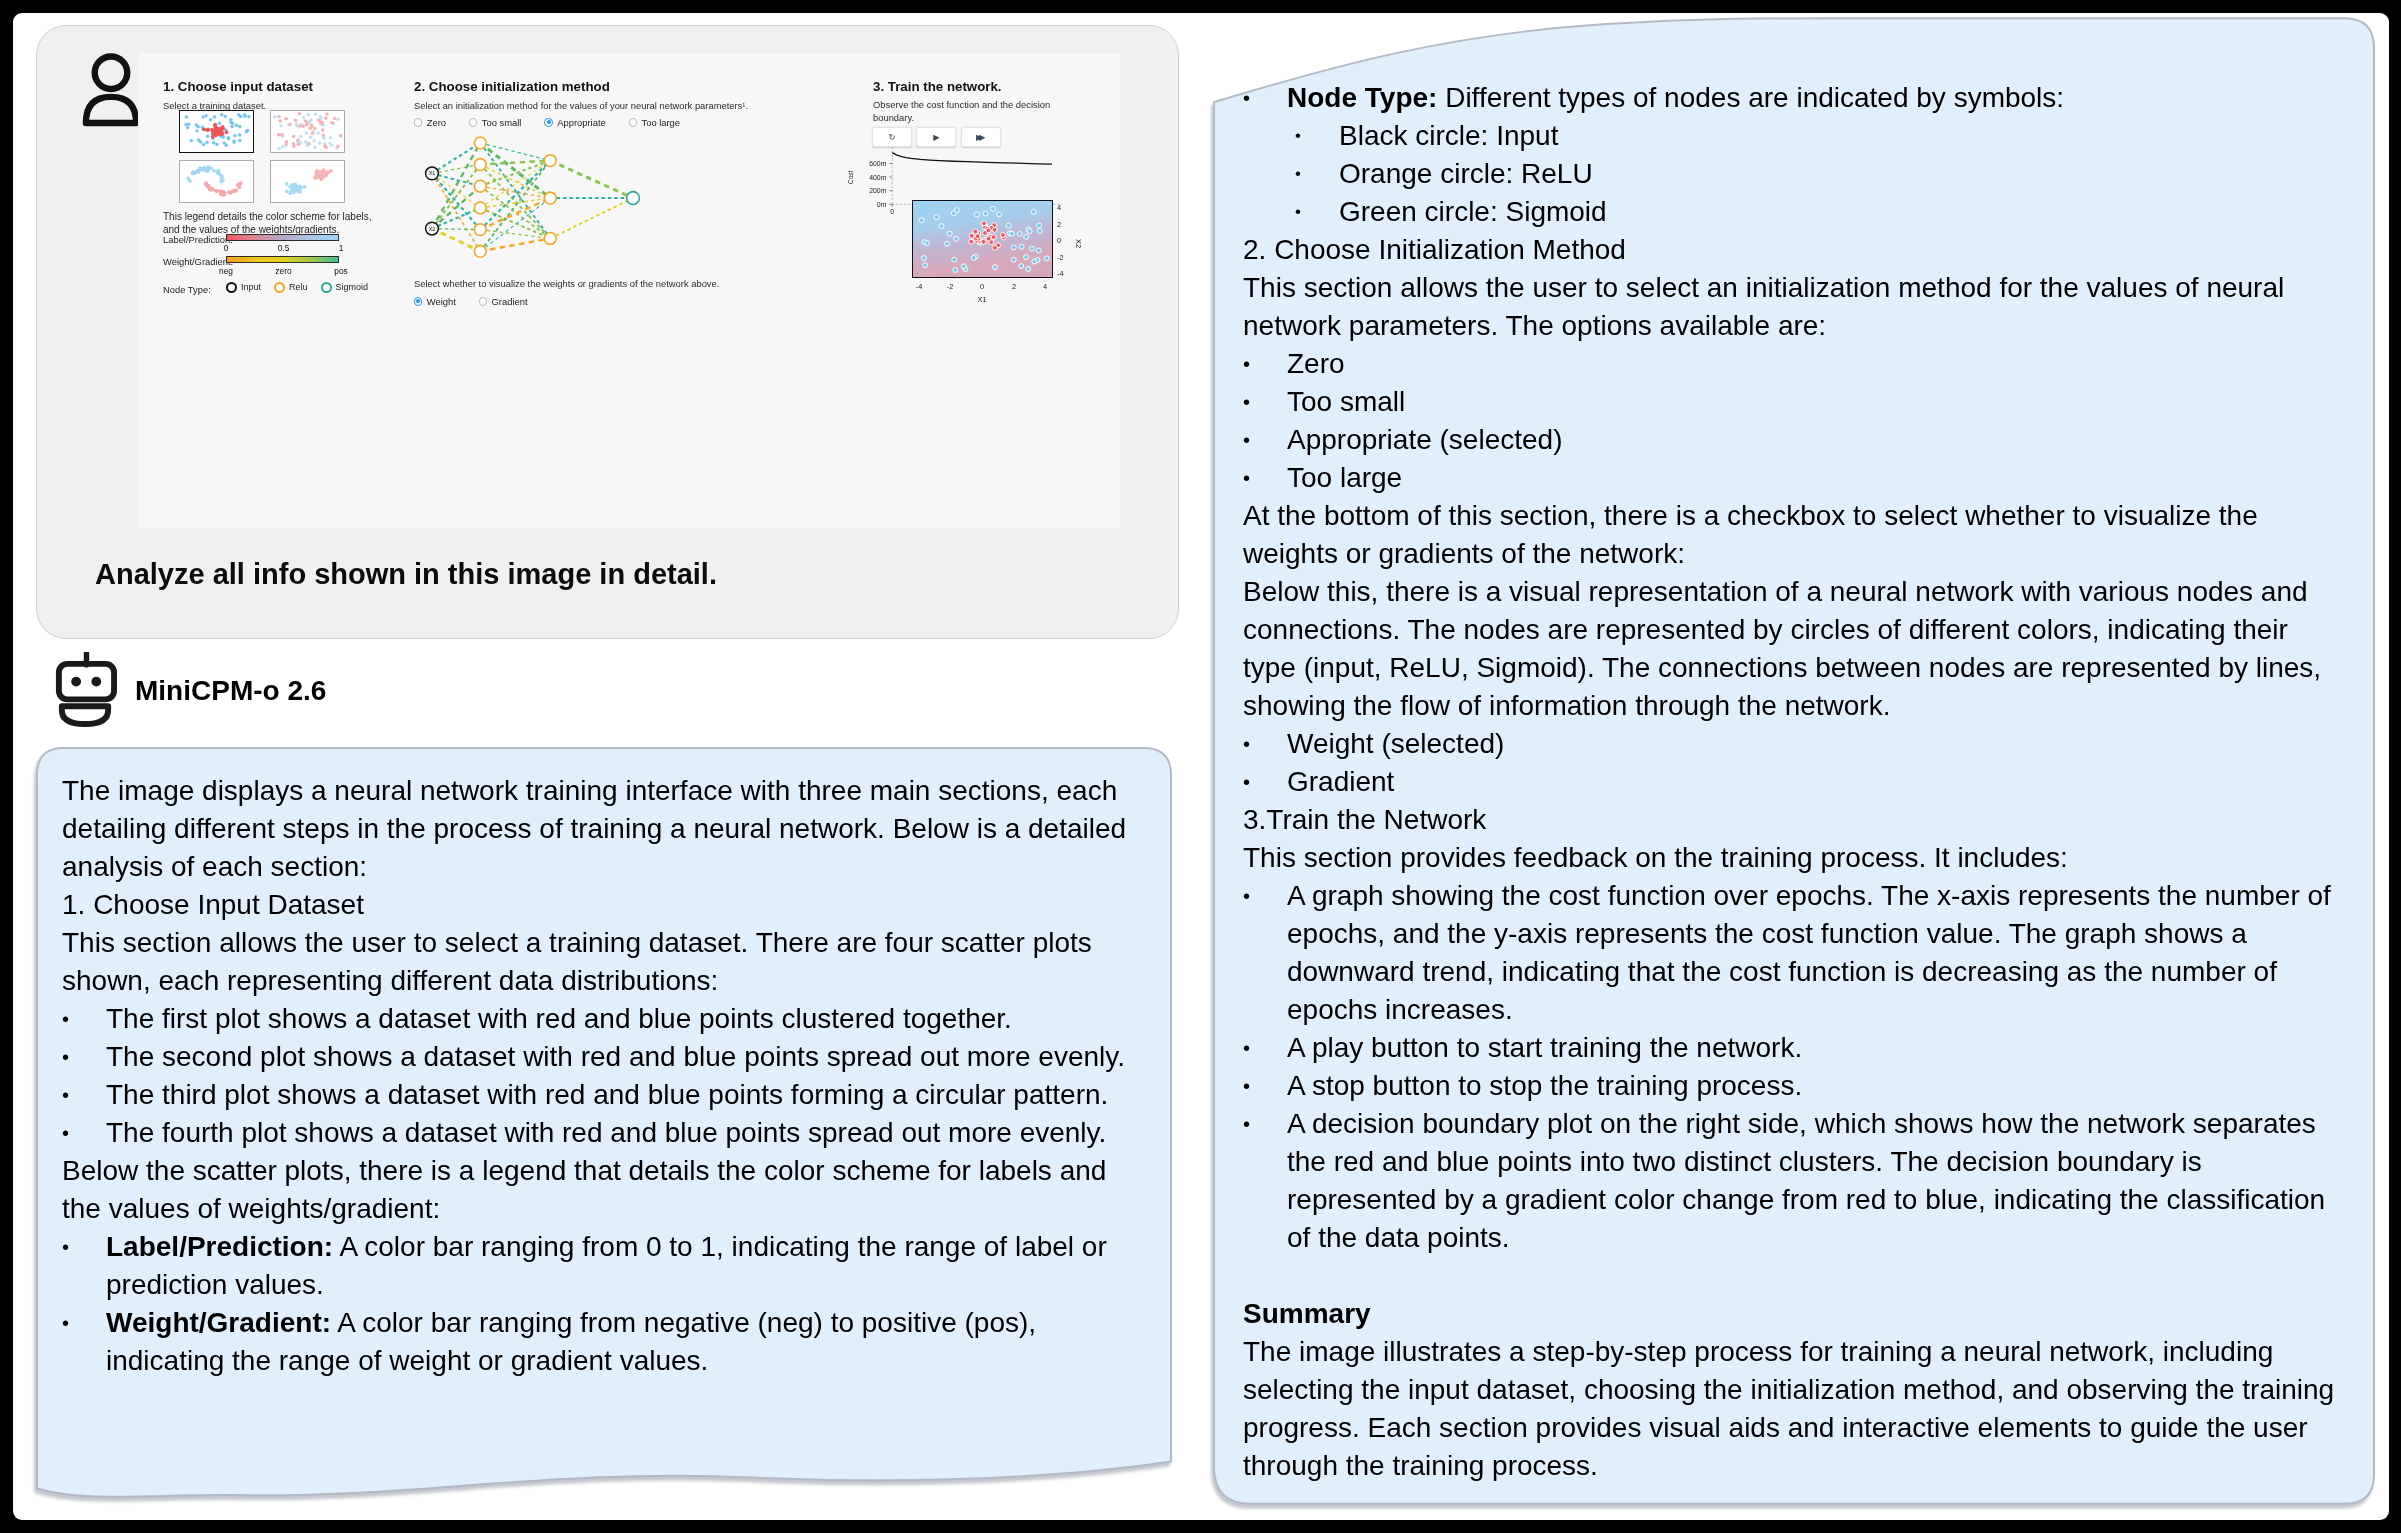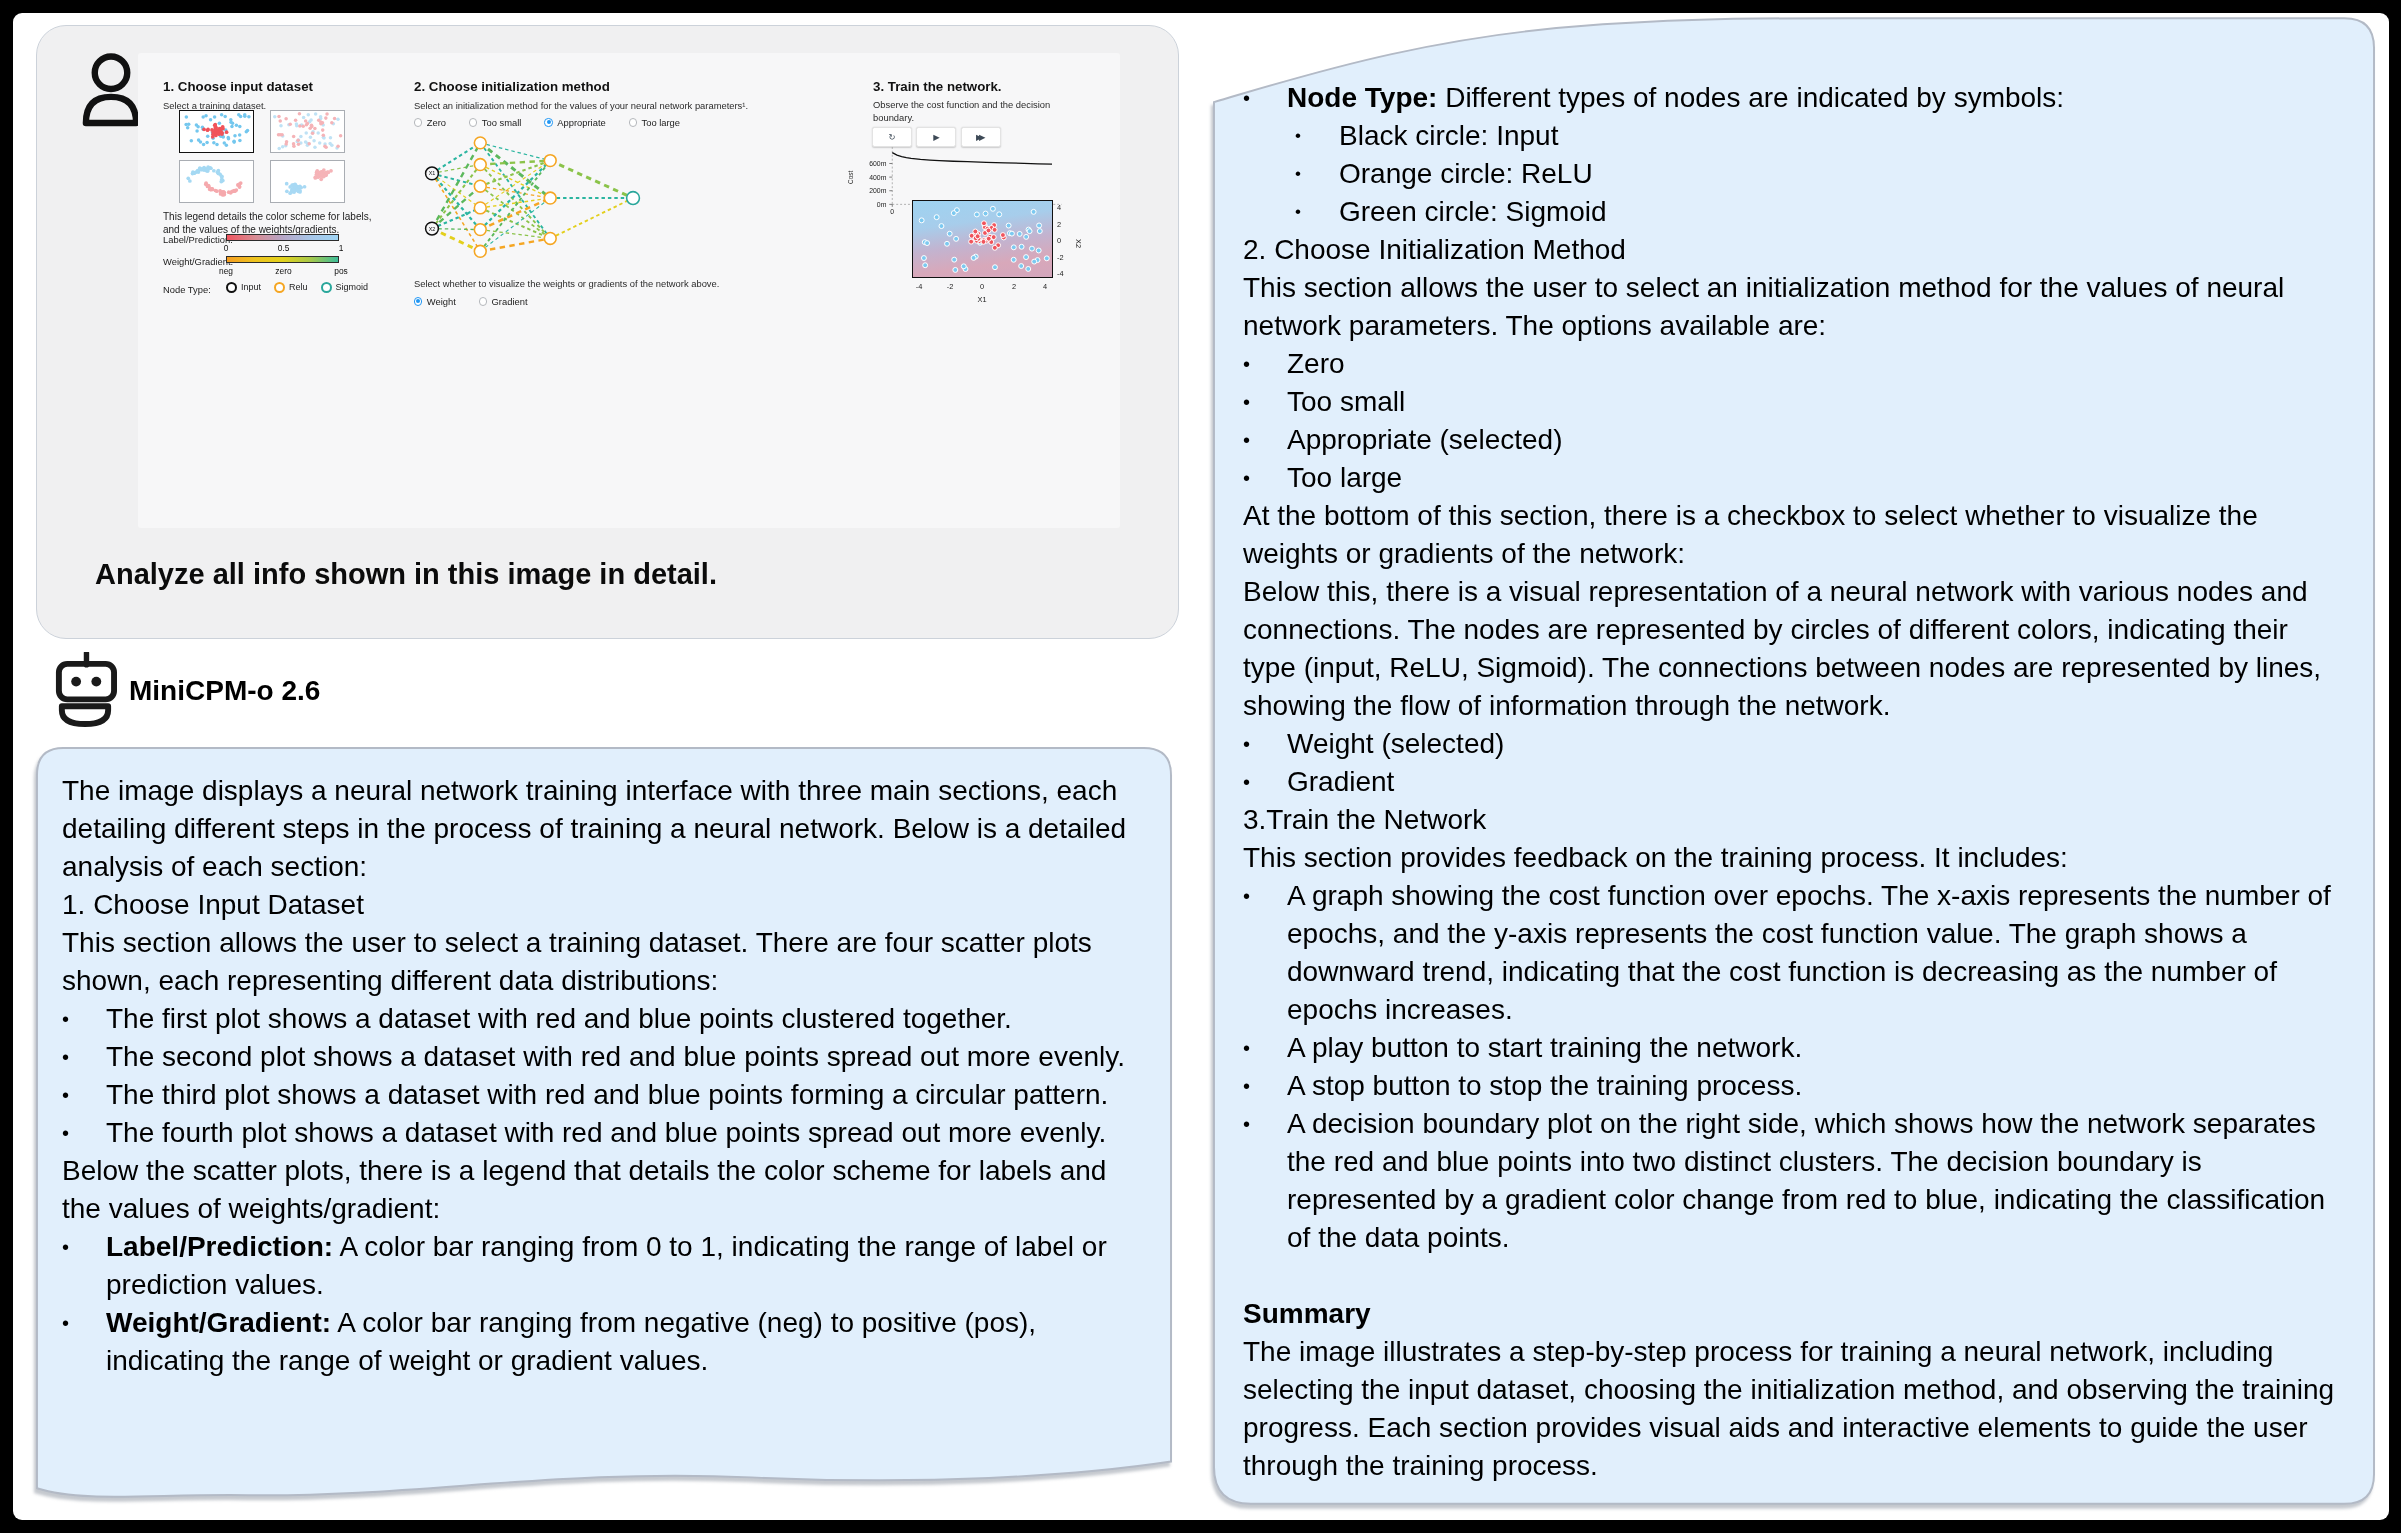--- a/index.html
+++ b/index.html
@@ -49,21 +49,21 @@
         align-items:center;justify-content:center;font-size:8.4px;color:#3d4956;cursor:pointer;}
   .tbtn .ff{letter-spacing:-3.5px;margin-right:3.5px;}
   .bplot{position:absolute;left:774px;top:147px;width:141px;height:78px;
          border:1.5px solid #111;box-sizing:border-box;
          background:linear-gradient(172deg,#9ed3f1 0%,#a7cdeb 30%,#c3b3cf 55%,#d8a8ba 78%,#d3a6bc 100%);}
   .btick{position:absolute;font-size:7.4px;color:#222;}
   .axlab{position:absolute;font-size:7.4px;color:#222;}
 
   
   .modelrow{position:absolute;left:39px;top:639px;display:flex;align-items:center;}
-  .modelname{font-size:28px;font-weight:bold;margin-left:12px;text-align:right;}
+  .modelname{font-size:28px;font-weight:bold;margin-left:18px;text-align:right;}
 
   
   .bubble{position:absolute;filter:drop-shadow(-1.5px 4.4px 1.5px rgba(138,146,158,.5));}
   .bubble svg.bg{position:absolute;left:0;top:0;}
   .bcontent{position:absolute;font-size:28px;line-height:38px;color:#000;}
   .row{display:flex;}
   .row .mk{flex:0 0 44px;font-size:20px;}
   .row.b2{margin-left:52px;}
   .row.b2 .mk{flex:0 0 44px;font-size:17px;}
   .row .tx{flex:1 1 auto;}

